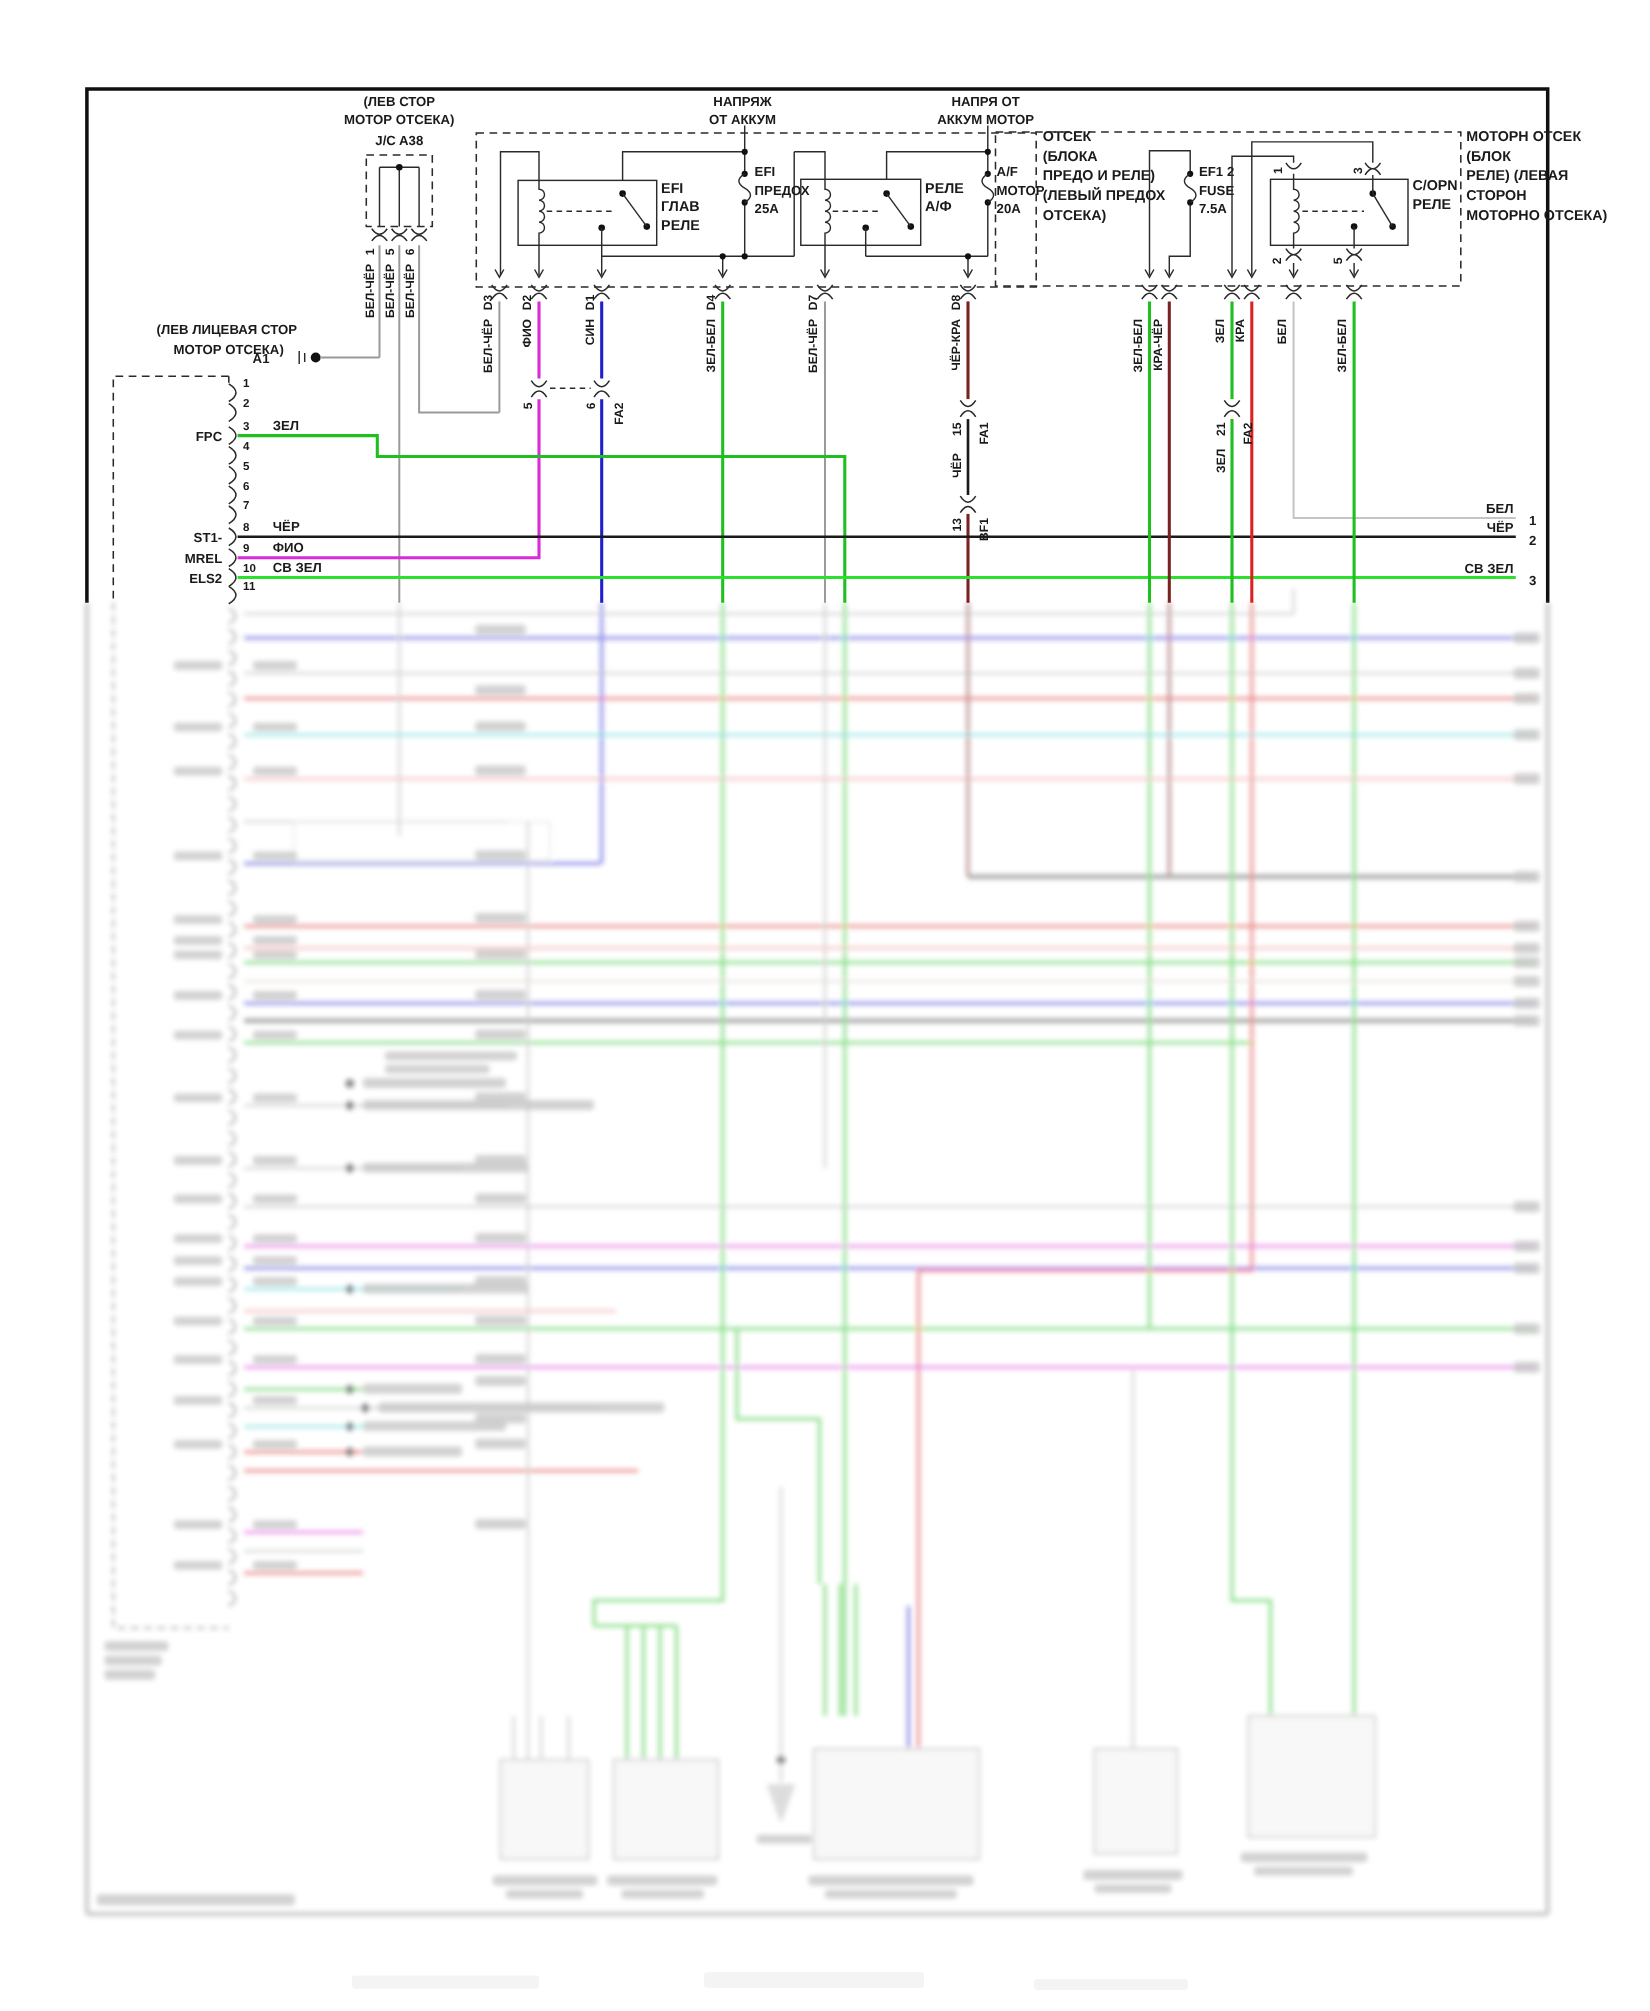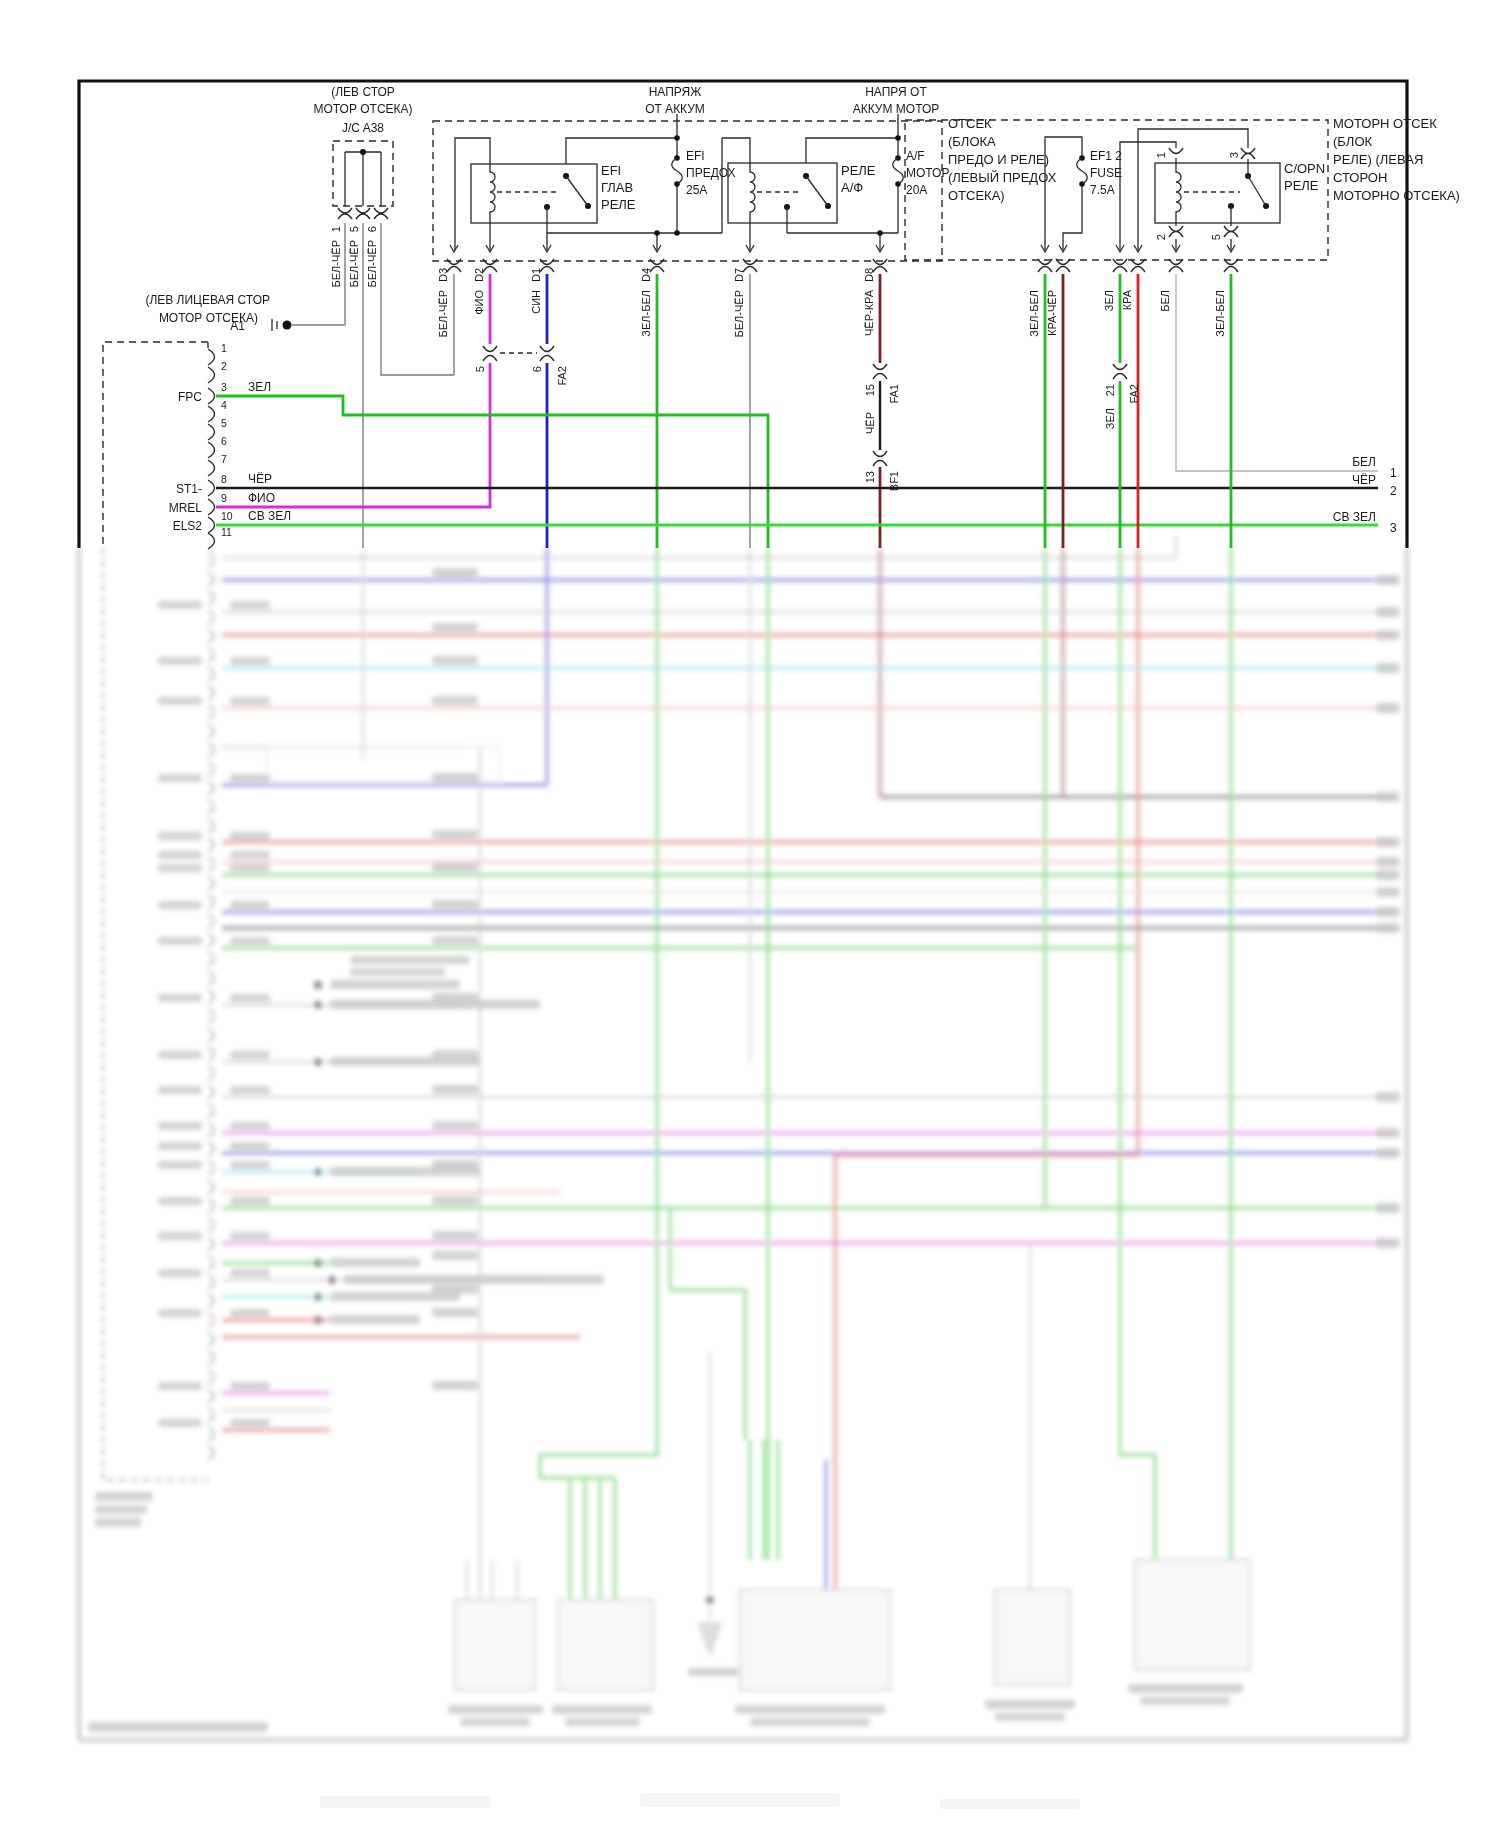--- a/index.html
+++ b/index.html
@@ -1,16 +1,16 @@
 <!DOCTYPE html>
 <html><head>
 <meta charset="utf-8">
 <style>
   html,body{margin:0;padding:0;background:#fff;}
-  #stage{position:relative;width:1500px;height:1828px;background:#fff;font-family:"Liberation Sans",sans-serif;}
+  #stage{position:relative;width:1500px;height:1828px;background:#fff;font-family:"Liberation Sans",sans-serif;font-weight:bold;}
   svg{position:absolute;left:0;top:0;}
   text{font-family:"Liberation Sans",sans-serif;fill:#1a1a1a;}
   .t12{font-size:12px;} .t13{font-size:13px;} .t11{font-size:11px;} .t10{font-size:10.5px;}
   .dash{fill:none;stroke:#2a2a2a;stroke-width:1.4;stroke-dasharray:7 5;}
   .ln{fill:none;stroke:#2a2a2a;stroke-width:1.3;}
   .frame{fill:none;stroke:#101010;stroke-width:3.2;}
   .arc{fill:none;stroke:#2a2a2a;stroke-width:1.4;}
   .dot{fill:#111;}
   
   .wG{stroke:#1fbf1f;stroke-width:2.8;fill:none;}

